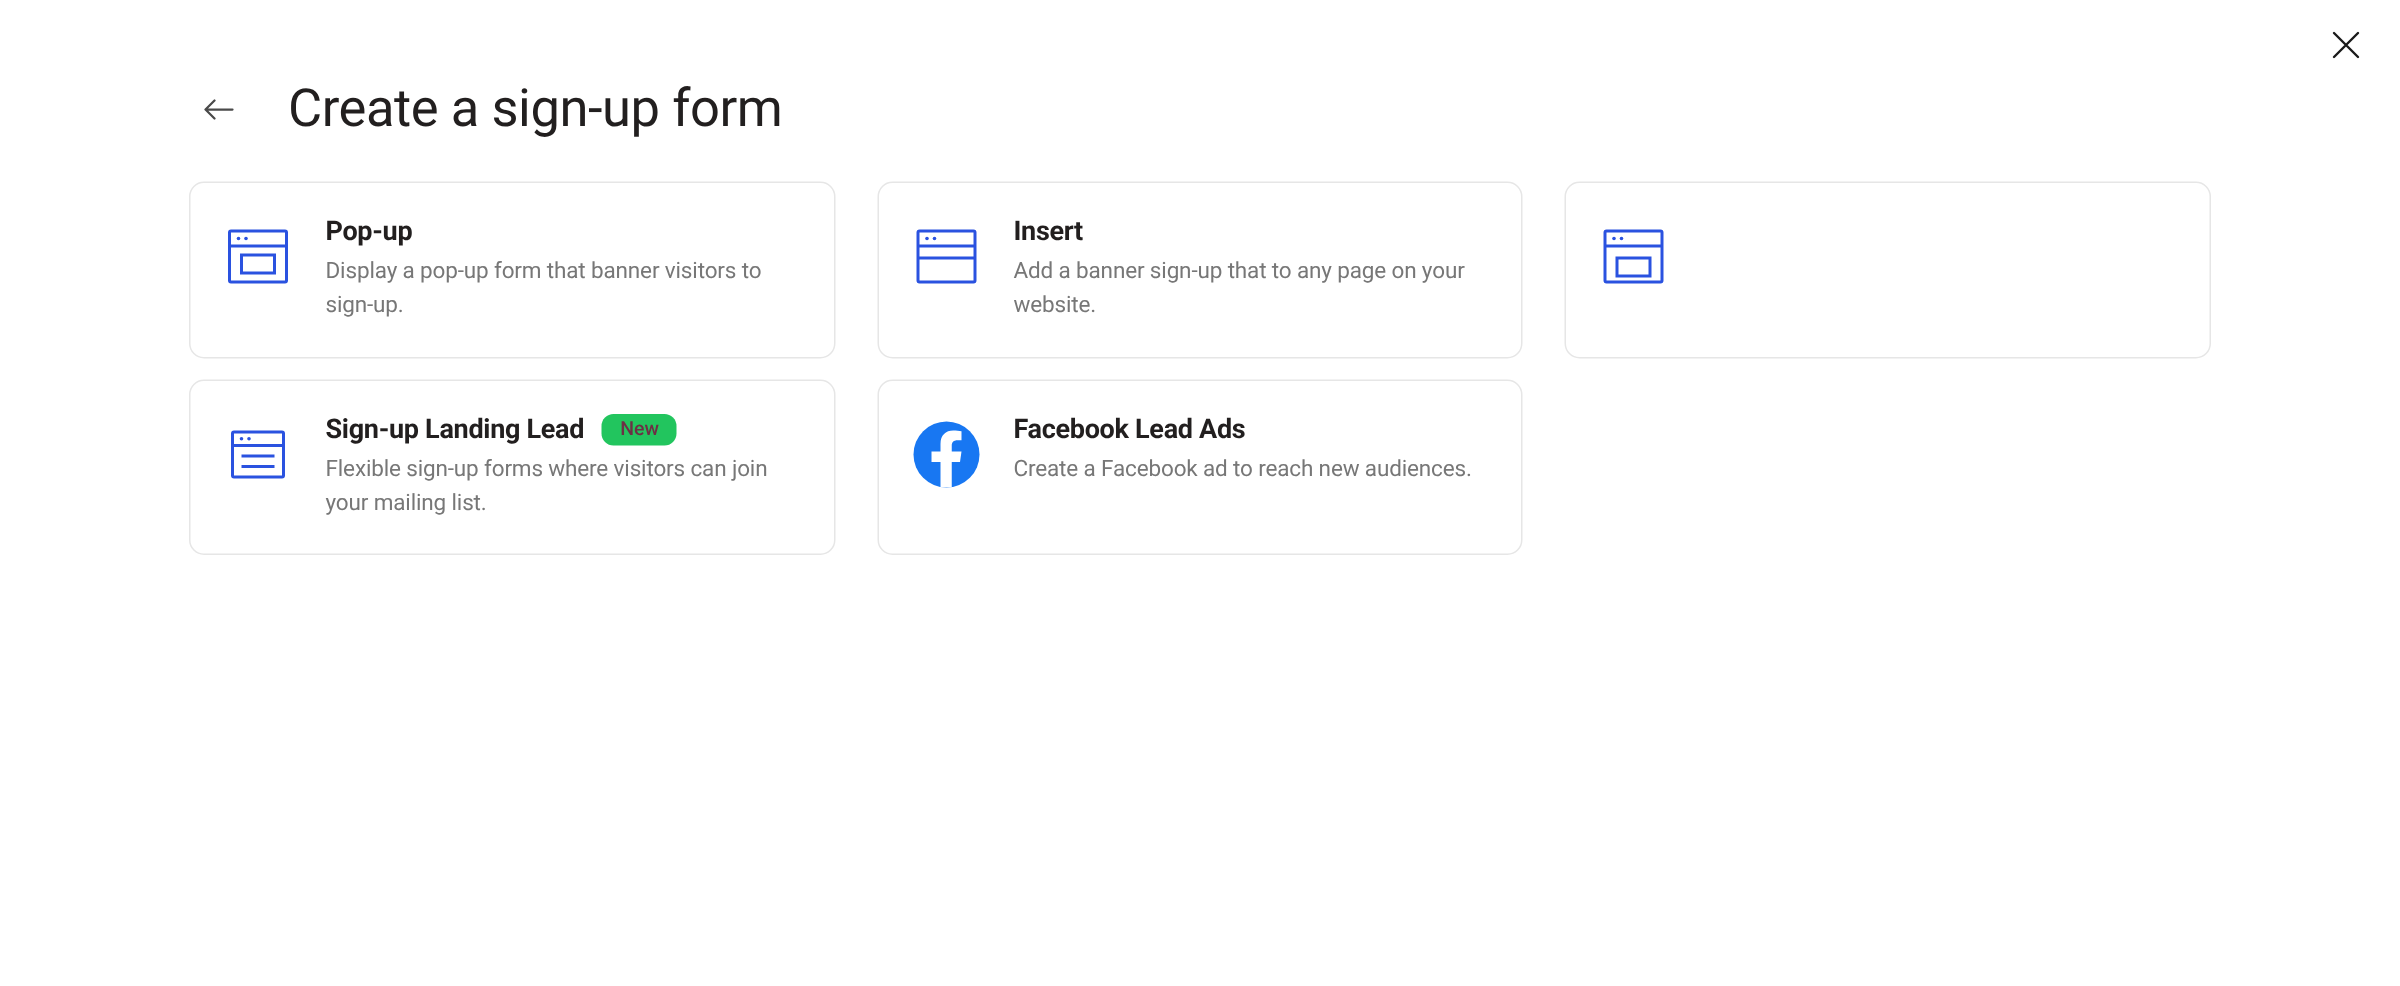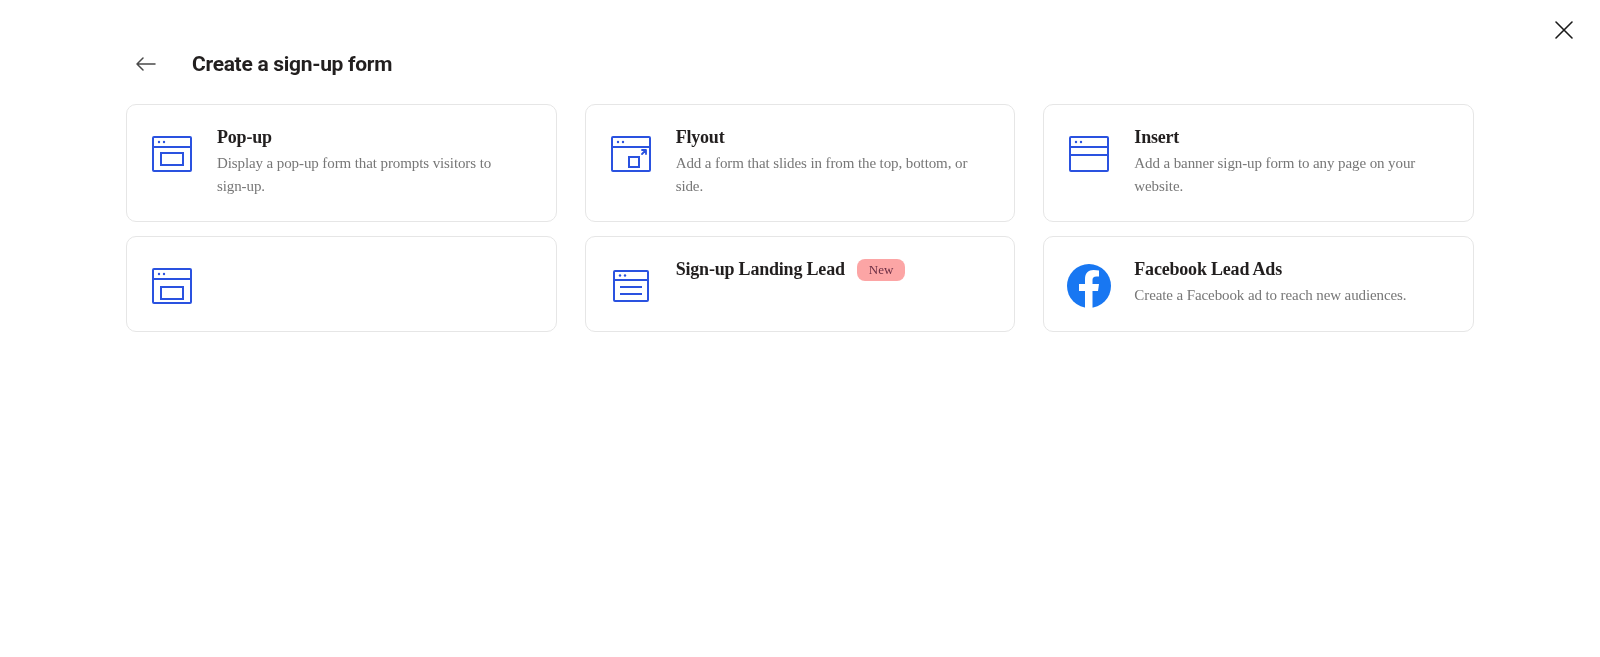--- a/index.html
+++ b/index.html
@@ -37,39 +37,38 @@
       width: 24px;
       height: 24px;
       cursor: pointer;
       display: flex;
       align-items: center;
       justify-content: center;
       margin-right: 34px;
       margin-left: 8px;
     }
     .page-title {
-      font-size: 21px;
-      font-weight: 700;
+      font-size: 35px;
+      font-weight: 400;
       color: #221f1f;
       letter-spacing: -0.3px;
     }
     .cards-grid {
       display: grid;
       grid-template-columns: repeat(3, 1fr);
       gap: 14px 28px;
     }
     .card {
       border: 1px solid #e6e6e6;
       border-radius: 10px;
       padding: 22px 32px 22px 22px;
       display: flex;
       align-items: flex-start;
       cursor: pointer;
       background: #ffffff;
-      font-family: Liberation Serif, serif;
     }
     .card-icon {
       width: 46px;
       height: 46px;
       flex-shrink: 0;
       margin-right: 22px;
       margin-top: 4px;
       display: flex;
       align-items: center;
       justify-content: center;
@@ -89,21 +88,21 @@
       color: #221f1f;
       letter-spacing: -0.2px;
     }
     .card-desc {
       font-size: 15px;
       color: #777777;
       line-height: 1.55;
       letter-spacing: -0.1px;
     }
     .badge {
-      background: #fca5a5;
+      background: #22c55e;
       color: #6d2f45;
       font-size: 13px;
       font-weight: 500;
       padding: 3px 12px;
       border-radius: 8px;
     }
     .fb-circle {
       width: 44px;
       height: 44px;
       border-radius: 50%;
@@ -141,58 +140,40 @@
           <line x1="3" y1="15" x2="41" y2="15" stroke="#2A52E0" stroke-width="2"></line>
           <circle cx="9" cy="10" r="1.2" fill="#2A52E0"></circle>
           <circle cx="14" cy="10" r="1.2" fill="#2A52E0"></circle>
           <rect x="11" y="21" width="22" height="12" stroke="#2A52E0" stroke-width="2"></rect>
         </svg>
       </div>
       <div class="card-content">
         <div class="card-title-row">
           <span class="card-title">Pop-up</span>
         </div>
-        <p class="card-desc">Display a pop-up form that prompts visitors to sign-up.</p>
-      </div>
-    </div>
-
-    <div class="card">
-      <div class="card-icon">
-        <svg width="44" height="44" viewBox="0 0 44 44" fill="none">
-          <rect x="3" y="5" width="38" height="34" rx="1" stroke="#2A52E0" stroke-width="2"></rect>
-          <line x1="3" y1="15" x2="41" y2="15" stroke="#2A52E0" stroke-width="2"></line>
-          <circle cx="9" cy="10" r="1.2" fill="#2A52E0"></circle>
-          <circle cx="14" cy="10" r="1.2" fill="#2A52E0"></circle>
-          <rect x="20" y="25" width="10" height="10" stroke="#2A52E0" stroke-width="2"></rect>
-          <path d="M33 22 L37 18 M37 18 L33 18 M37 18 L37 22" stroke="#2A52E0" stroke-width="1.8" stroke-linecap="round"></path>
-        </svg>
-      </div>
-      <div class="card-content">
-        <div class="card-title-row">
-          <span class="card-title">Flyout</span>
-        </div>
-        <p class="card-desc">Add a form that slides in from the top, bottom, or side.</p>
-      </div>
-    </div>
+        <p class="card-desc">Display a pop-up form that banner visitors to sign-up.</p>
+      </div>
+    </div>
+
 
     <div class="card">
       <div class="card-icon">
         <svg width="44" height="44" viewBox="0 0 44 44" fill="none">
           <rect x="3" y="5" width="38" height="34" rx="1" stroke="#2A52E0" stroke-width="2"></rect>
           <line x1="3" y1="15" x2="41" y2="15" stroke="#2A52E0" stroke-width="2"></line>
           <circle cx="9" cy="10" r="1.2" fill="#2A52E0"></circle>
           <circle cx="14" cy="10" r="1.2" fill="#2A52E0"></circle>
           <line x1="3" y1="23" x2="41" y2="23" stroke="#2A52E0" stroke-width="2"></line>
         </svg>
       </div>
       <div class="card-content">
         <div class="card-title-row">
           <span class="card-title">Insert</span>
         </div>
-        <p class="card-desc">Add a banner sign-up form to any page on your website.</p>
+        <p class="card-desc">Add a banner sign-up that to any page on your website.</p>
       </div>
     </div>
 
     <div class="card">
       <div class="card-icon">
         <svg width="44" height="44" viewBox="0 0 44 44" fill="none">
           <rect x="3" y="5" width="38" height="34" rx="1" stroke="#2A52E0" stroke-width="2"></rect>
           <line x1="3" y1="15" x2="41" y2="15" stroke="#2A52E0" stroke-width="2"></line>
           <circle cx="9" cy="10" r="1.2" fill="#2A52E0"></circle>
           <circle cx="14" cy="10" r="1.2" fill="#2A52E0"></circle>
@@ -212,20 +193,21 @@
           <circle cx="16" cy="11.5" r="1.2" fill="#2A52E0"></circle>
           <line x1="11" y1="23" x2="33" y2="23" stroke="#2A52E0" stroke-width="2"></line>
           <line x1="11" y1="30" x2="33" y2="30" stroke="#2A52E0" stroke-width="2"></line>
         </svg>
       </div>
       <div class="card-content">
         <div class="card-title-row">
           <span class="card-title">Sign-up Landing Lead</span>
           <span class="badge">New</span>
         </div>
+        <p class="card-desc">Flexible sign-up forms where visitors can join your mailing list.</p>
       </div>
     </div>
 
     <div class="card">
       <div class="card-icon">
         <div class="fb-circle">
           <svg width="24" height="44" viewBox="0 0 24 44" fill="none">
             <path d="M15.5 44 V27 H21 L22 20 H15.5 V16 C15.5 14 16.5 12.5 19.5 12.5 H22 V6.5 C20.5 6.2 18.5 6 16.5 6 C11.5 6 8 9 8 15 V20 H2 V27 H8 V44 Z" fill="#ffffff"></path>
           </svg>
         </div>

